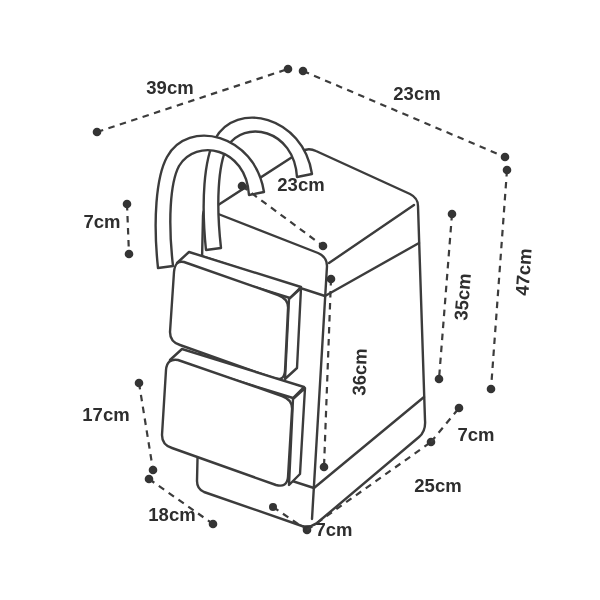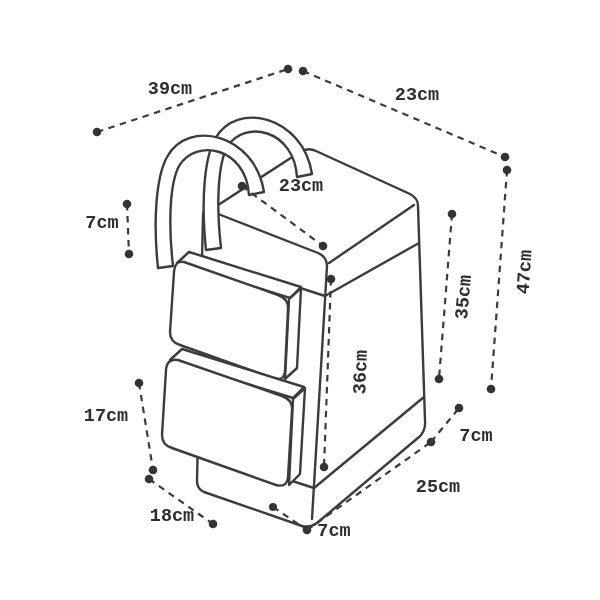--- a/index.html
+++ b/index.html
@@ -1,18 +1,18 @@
 <!DOCTYPE html>
 <html><head>
 <meta charset="utf-8">
 <style>
   html,body{margin:0;padding:0;background:#ffffff;}
   .stage{
     width:600px;height:600px;position:relative;background:#ffffff;
-    font-family:Liberation Mono, monospace;overflow:hidden;
+    font-family:Liberation Sans, sans-serif;overflow:hidden;
   }
   svg{position:absolute;top:0;left:0;}
   .art{fill:none;stroke:#3c3c3c;stroke-width:2.4;stroke-linejoin:round;stroke-linecap:round;}
   .art-fill{fill:#ffffff;stroke:#3c3c3c;stroke-width:2.4;stroke-linejoin:round;stroke-linecap:round;}
   .dim-line{fill:none;stroke:#3c3c3c;stroke-width:2.2;stroke-dasharray:6.5 5.5;stroke-linecap:butt;}
   .dim-dot{fill:#343434;stroke:none;}
   .dim-label{font-size:18.5px;font-weight:600;fill:#2e2e2e;}
 </style>
 </head>
 <body>

